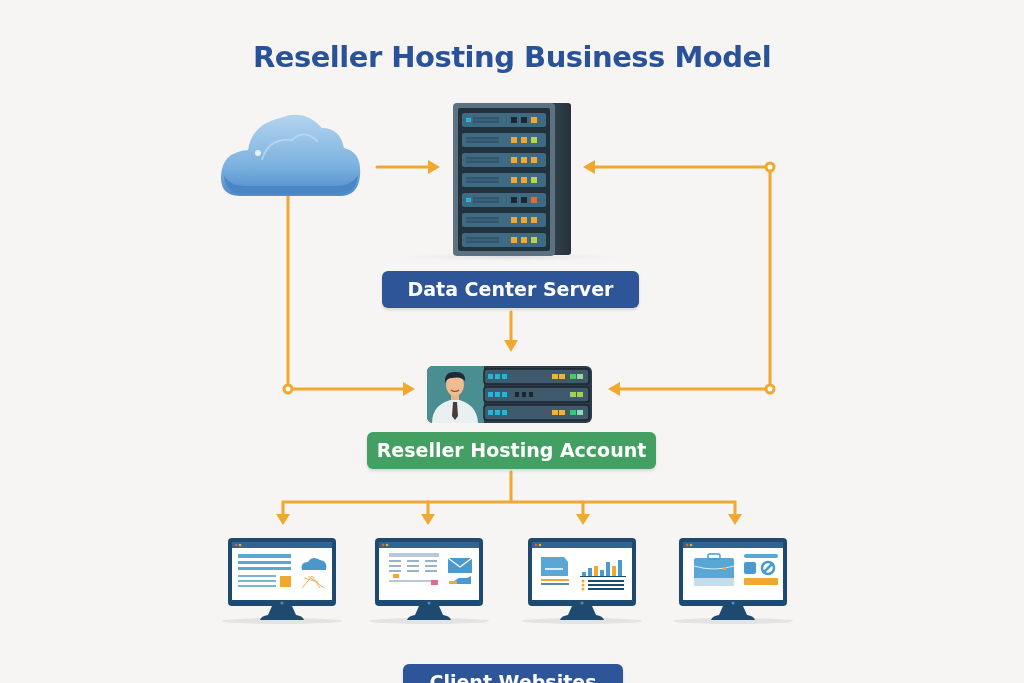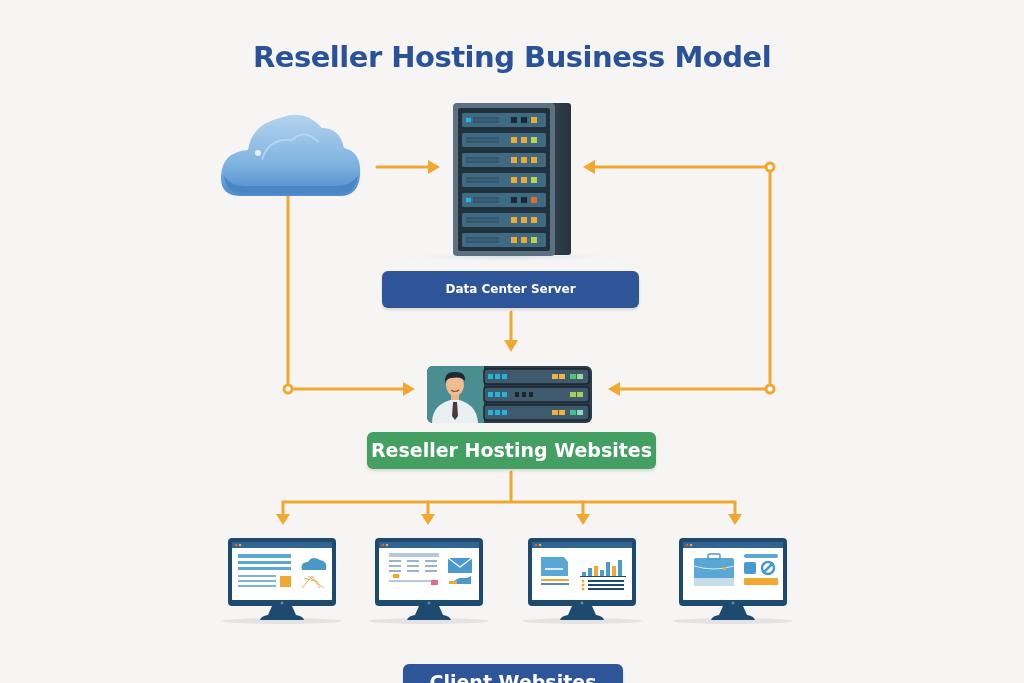--- a/index.html
+++ b/index.html
@@ -13,21 +13,21 @@
     position: absolute; left: 0; top: 28px; width: 1024px;
     text-align: center; font-size: 29px; font-weight: bold;
     color: #2a5298; letter-spacing: -0.5px; margin-top: 12px;
   }
   svg.canvas { position: absolute; left: 0; top: 0; }
   .label {
     position: absolute; color: #ffffff; font-weight: bold;
     text-align: center; border-radius: 6px;
     box-shadow: 0 2px 3px rgba(0,0,0,0.12);
   }
-  .label-dc { left: 382px; top: 271px; width: 257px; height: 37px; line-height: 37px; font-size: 12px; }
+  .label-dc { left: 382px; top: 271px; width: 257px; height: 37px; line-height: 37px; font-size: 19px; }
   .label-reseller { left: 367px; top: 432px; width: 289px; height: 37px; line-height: 37px; font-size: 19px; }
   .label-clients { left: 403px; top: 632px; width: 220px; height: 37px; line-height: 37px; font-size: 19px; margin-top: 32px; }
 </style>
 </head>
 <body>
 
 <div class="title" style="color: rgb(42, 82, 152);">Reseller Hosting Business Model</div>
 
 <svg class="canvas" width="1024" height="683" viewBox="0 0 1024 683">
   <defs>
@@ -298,14 +298,14 @@
         <rect x="744" y="554" width="34" height="4" rx="2" fill="#5aa6d4"></rect>
         <rect x="744" y="562" width="12" height="12" rx="2" fill="#4a9ad0"></rect>
         <circle cx="768" cy="568" r="6" fill="none" stroke="#4a9ad0" stroke-width="2.5"></circle>
         <line x1="763" y1="573" x2="773" y2="563" stroke="#4a9ad0" stroke-width="2.5"></line>
         <rect x="744" y="578" width="34" height="7" rx="1" fill="#f0a830"></rect>
       </g>
     </g>
 </svg>
 
 <div class="label label-dc" style="background: rgb(45, 85, 151);">Data Center Server</div>
-<div class="label label-reseller" style="background: rgb(67, 160, 98);">Reseller Hosting Websites</div>
+<div class="label label-reseller" style="background: rgb(67, 160, 98);">Reseller Hosting Account</div>
 <div class="label label-clients" style="background: rgb(45, 85, 151);">Client Websites</div>
 
 </body></html>

